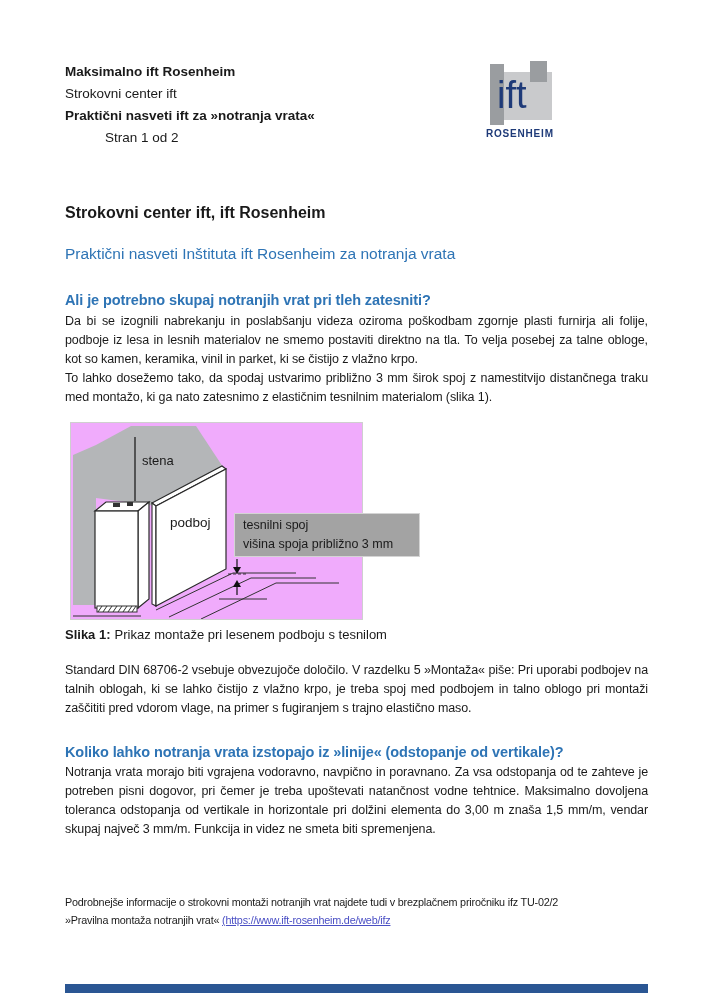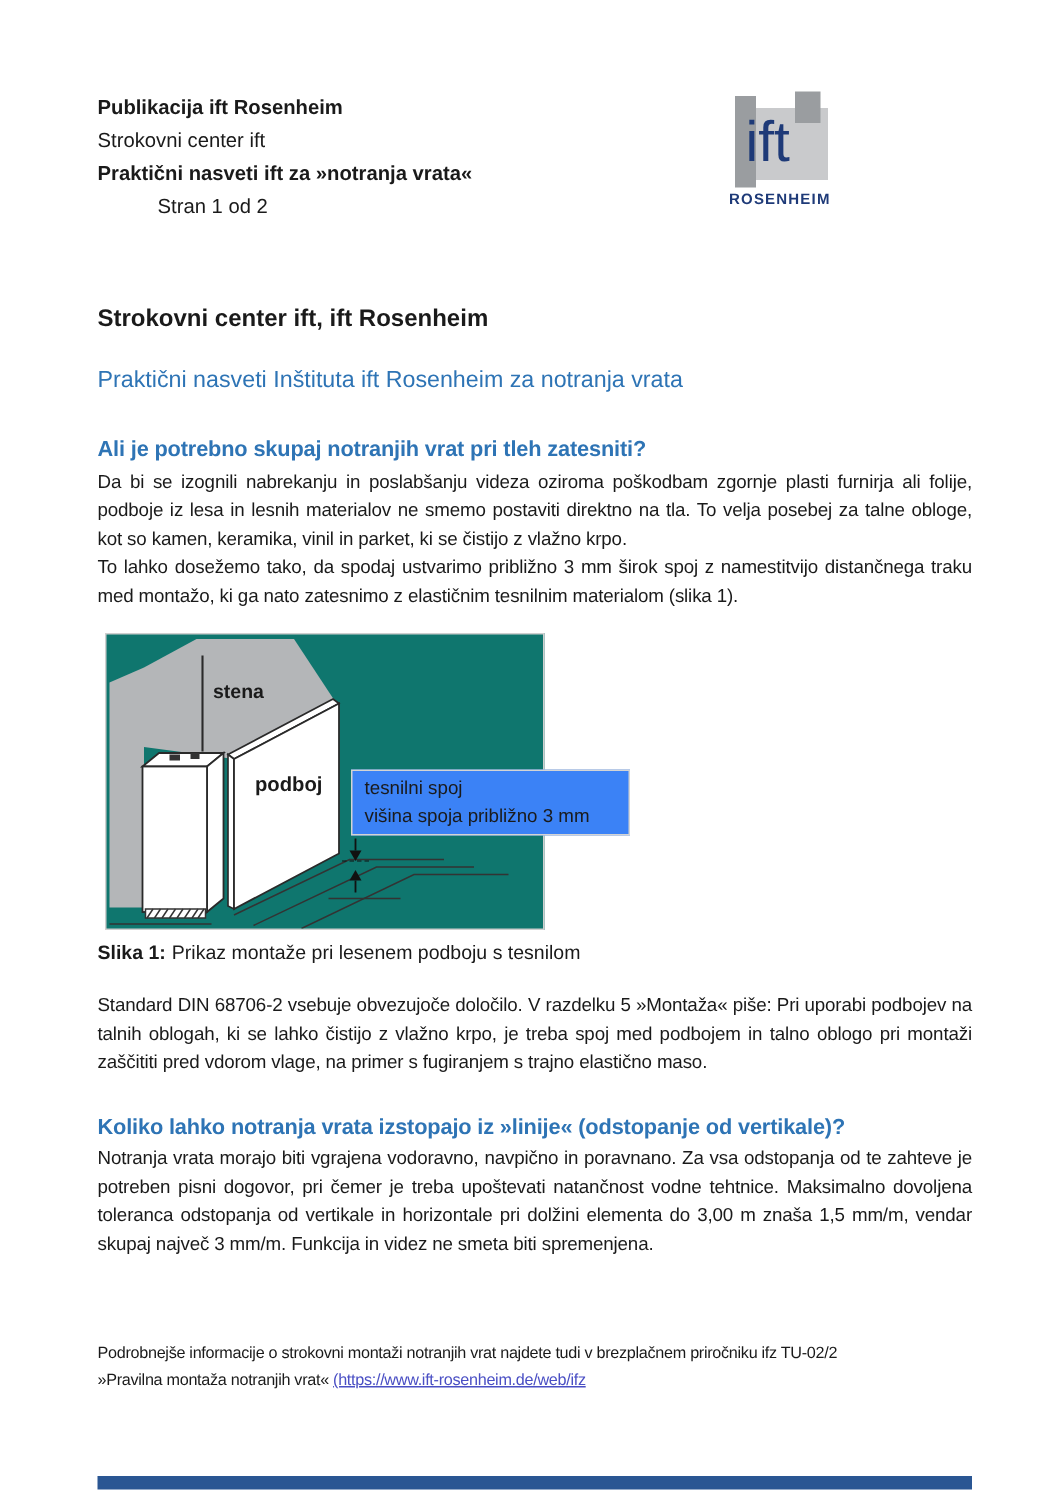--- a/index.html
+++ b/index.html
@@ -36,45 +36,45 @@
   .heading-1 { top: 289px; }
   .heading-2 { top: 741px; }
   .para { left: 65px; width: 583px; font-size: 12.5px; line-height: 19px; text-align: justify; letter-spacing: -0.1px; }
   .para p { margin: 0; }
   .para-1 { top: 312px; }
   .para-2 { top: 661px; }
   .para-3 { top: 763px; }
 
   
   .figure-wrap { left: 70px; top: 422px; width: 583px; height: 198px; }
-  .figure-box { position: absolute; left: 0; top: 0; width: 291px; height: 196px; border: 1px solid #cfcfcf; background: #0f766e; font-weight: bold; }
+  .figure-box { position: absolute; left: 0; top: 0; width: 291px; height: 196px; border: 1px solid #cfcfcf; background: #f0abfc; }
   .figure-box svg { display: block; }
   .figure-label-box {
     position: absolute; left: 164px; top: 91px; width: 186px; height: 44px;
-    background: #3b82f6; border: 1px solid #d4d4d4; box-sizing: border-box;
+    background: #a3a3a3; border: 1px solid #d4d4d4; box-sizing: border-box;
     font-size: 12.5px; line-height: 19px; padding: 2px 0 0 8px; text-align: left;
   }
   svg text { font-family: "Liberation Sans", sans-serif; fill: #1a1a1a; }
 
   .figure-caption { left: 65px; top: 625px; width: 583px; font-size: 13px; line-height: 20px; }
   .figure-caption .caption-rest { margin-left: 4px; }
 
   
   .footer { left: 65px; top: 893px; width: 595px; font-size: 10.8px; line-height: 18px; letter-spacing: -0.2px; }
   .footer-link { color: #4a4fc4; text-decoration: underline; cursor: pointer; }
 
   .bottom-bar { left: 65px; top: 984px; width: 583px; height: 9px; background: #2a5693; }
 </style>
 </head>
 <body>
 
 <div class="page">
 
   <div class="abs header-block">
-    <span class="header-line bold">Publikacija ift Rosenheim</span>
+    <span class="header-line bold">Maksimalno ift Rosenheim</span>
     <span class="header-line">Strokovni center ift</span>
     <span class="header-line bold">Praktični nasveti ift za »notranja vrata«</span>
     <span class="header-line page-indicator">Stran 1 od 2</span>
   </div>
 
   <div class="abs logo">
     <div class="logo-mark">
       <div class="logo-bar-left"></div>
       <div class="logo-square-light"></div>
       <div class="logo-square-top"></div>

